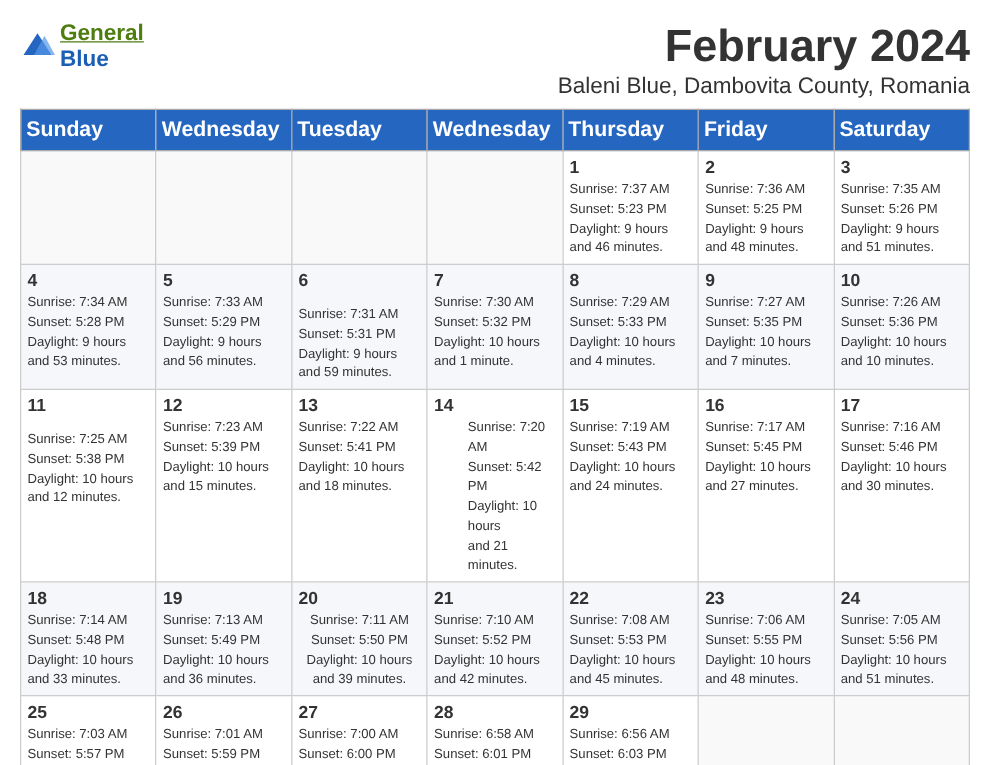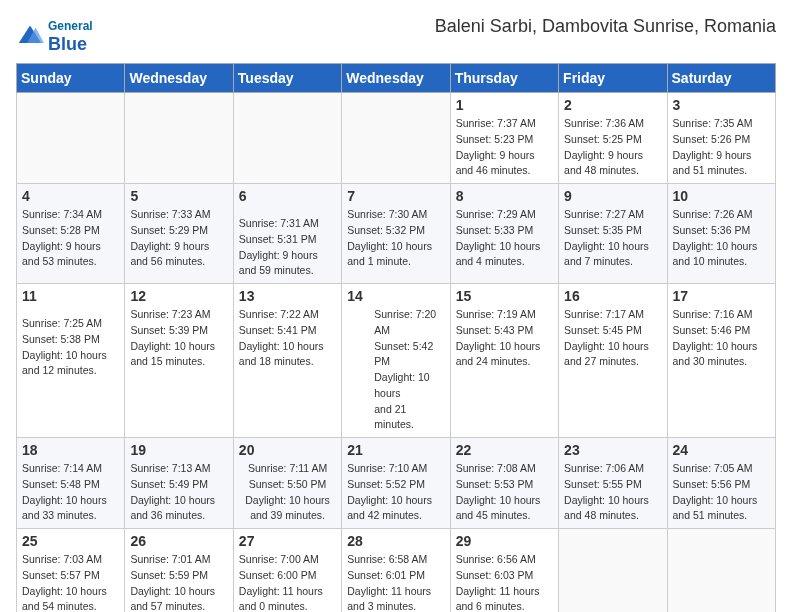--- a/index.html
+++ b/index.html
@@ -14,38 +14,38 @@
       display: flex;
       justify-content: space-between;
       align-items: flex-start;
       margin-bottom: 8px;
     }
     .logo {
       display: flex;
       align-items: center;
       gap: 4px;
     }
-    .logo-text-general { font-size: 12px; font-weight: bold; color: #0369a1; }
+    .logo-text-general { font-size: 18px; font-weight: bold; color: #4d7c0f; text-decoration: underline; }
     .logo-text-blue { font-size: 18px; font-weight: bold; color: #1a5fb4; }
     .logo-icon {
       width: 28px;
       height: 28px;
     }
     .title-block { text-align: right; }
     .title-block h1 { font-size: 36px; font-weight: bold; color: #333; }
     .title-block h2 { font-size: 18px; font-weight: normal; color: #333; }
     .calendar {
       width: 100%;
       border-collapse: collapse;
     }
     .calendar th {
       background: #2566c0;
       color: #fff;
       padding: 6px 4px;
-      font-size: 14px;
+      font-size: 17px;
       text-align: left;
       border: 1px solid #aaa;
     }
     .calendar td {
       border: 1px solid #ccc;
       vertical-align: top;
       padding: 4px 5px;
       width: calc(100% / 7);
       min-height: 80px;
       font-size: 11px;
@@ -77,21 +77,22 @@
     <svg class="logo-icon" viewBox="0 0 40 40">
       <polygon points="20,5 36,30 4,30" fill="#2566c0"></polygon>
       <polygon points="28,8 40,30 16,30" fill="#5599e8" opacity="0.7"></polygon>
     </svg>
     <div>
       <span class="logo-text-general">General</span><br>
       <span class="logo-text-blue">Blue</span>
     </div>
   </div>
   <div class="title-block">
-    <h2>Baleni Sarbi, Dambovita Sunrise, Romania</h2>
+    <h1>February 2024</h1>
+    <h2>Baleni Blue, Dambovita County, Romania</h2>
   </div>
 </div>
 
 <table class="calendar">
   <thead>
     <tr>
     <th>Sunday</th>
         <th>Wednesday</th>
         <th>Tuesday</th>
         <th>Wednesday</th>

